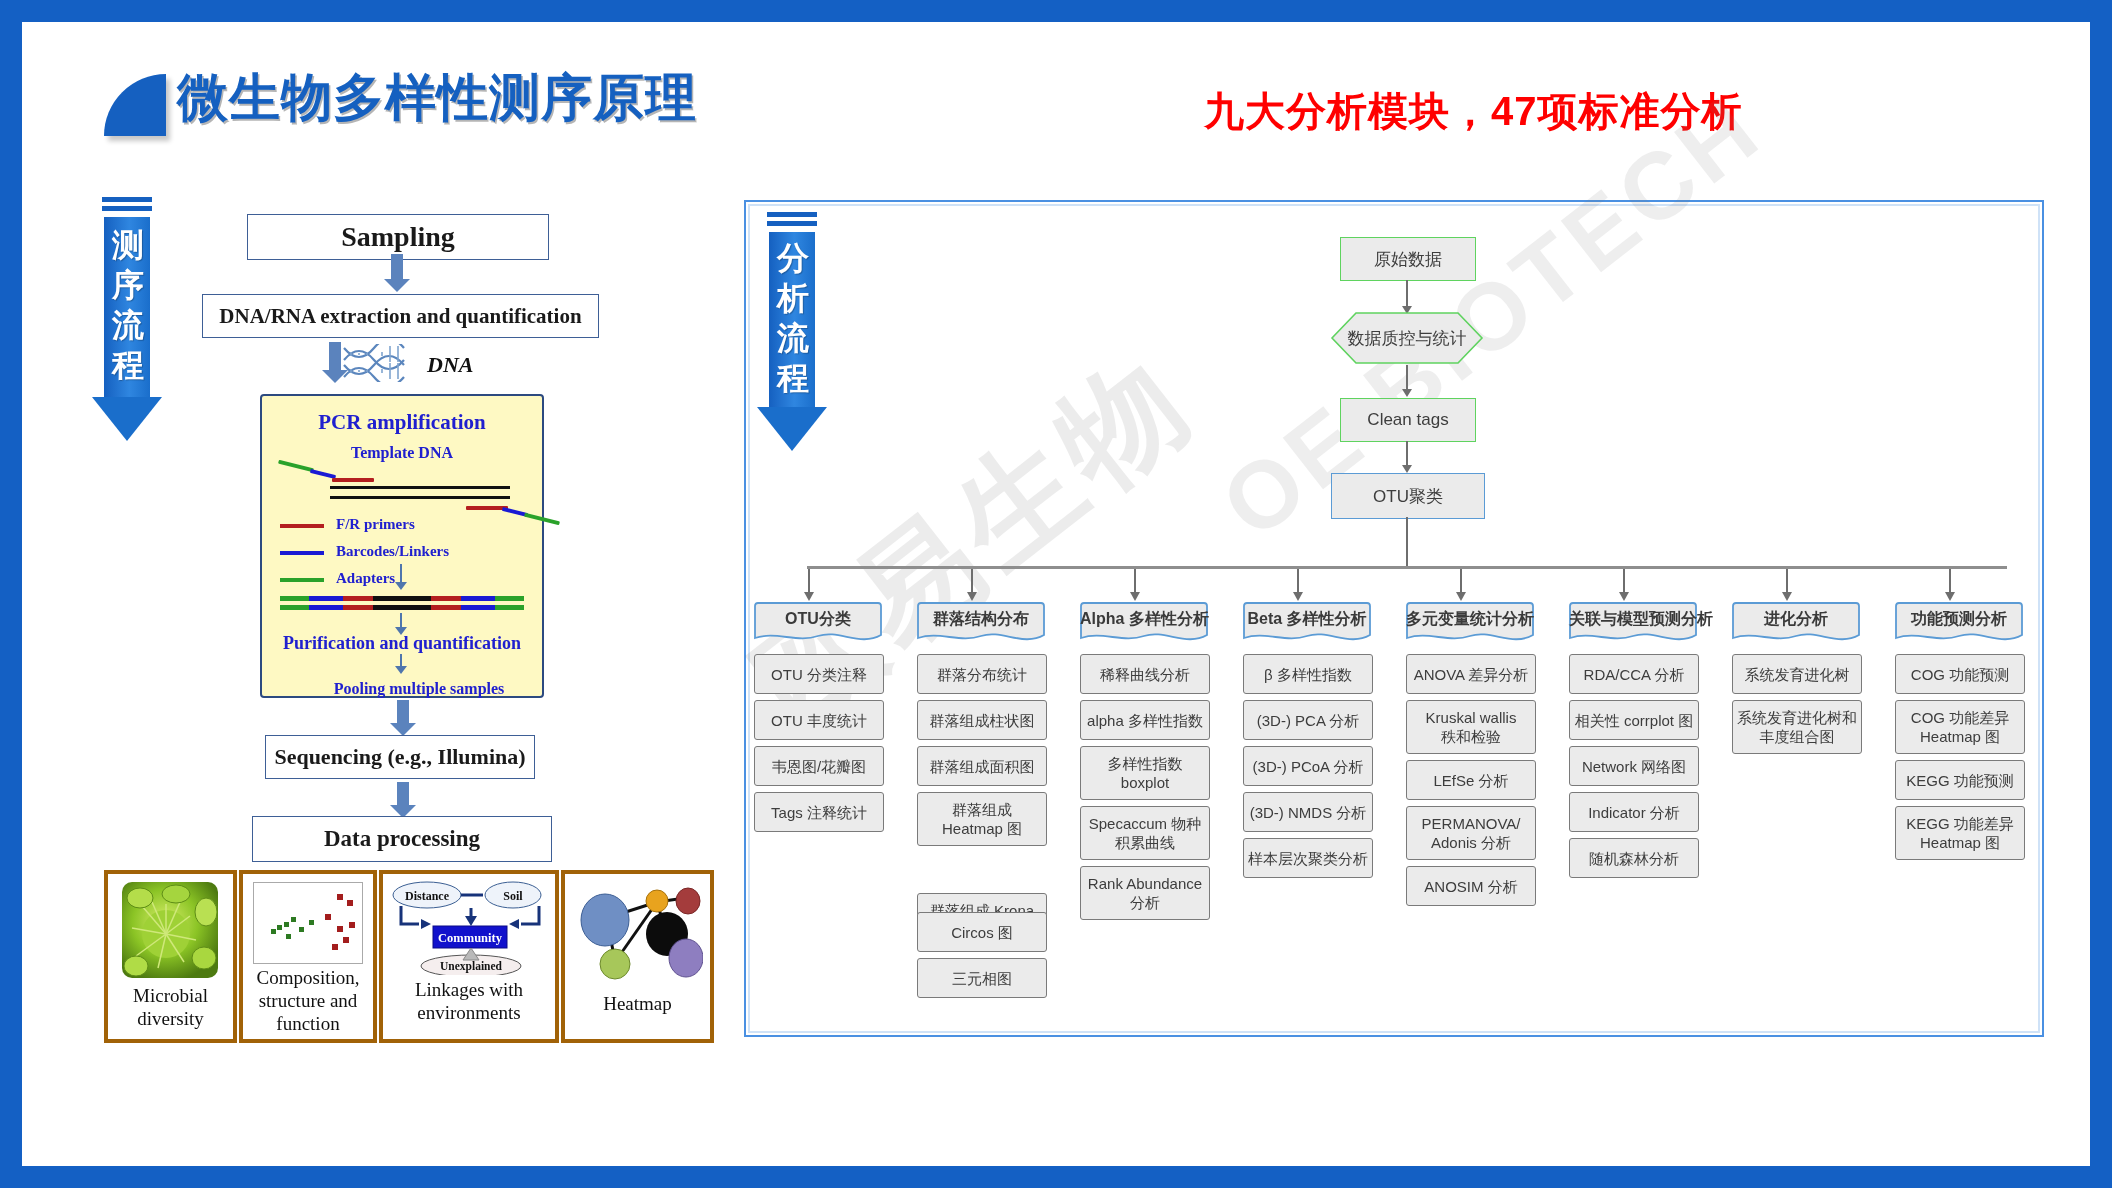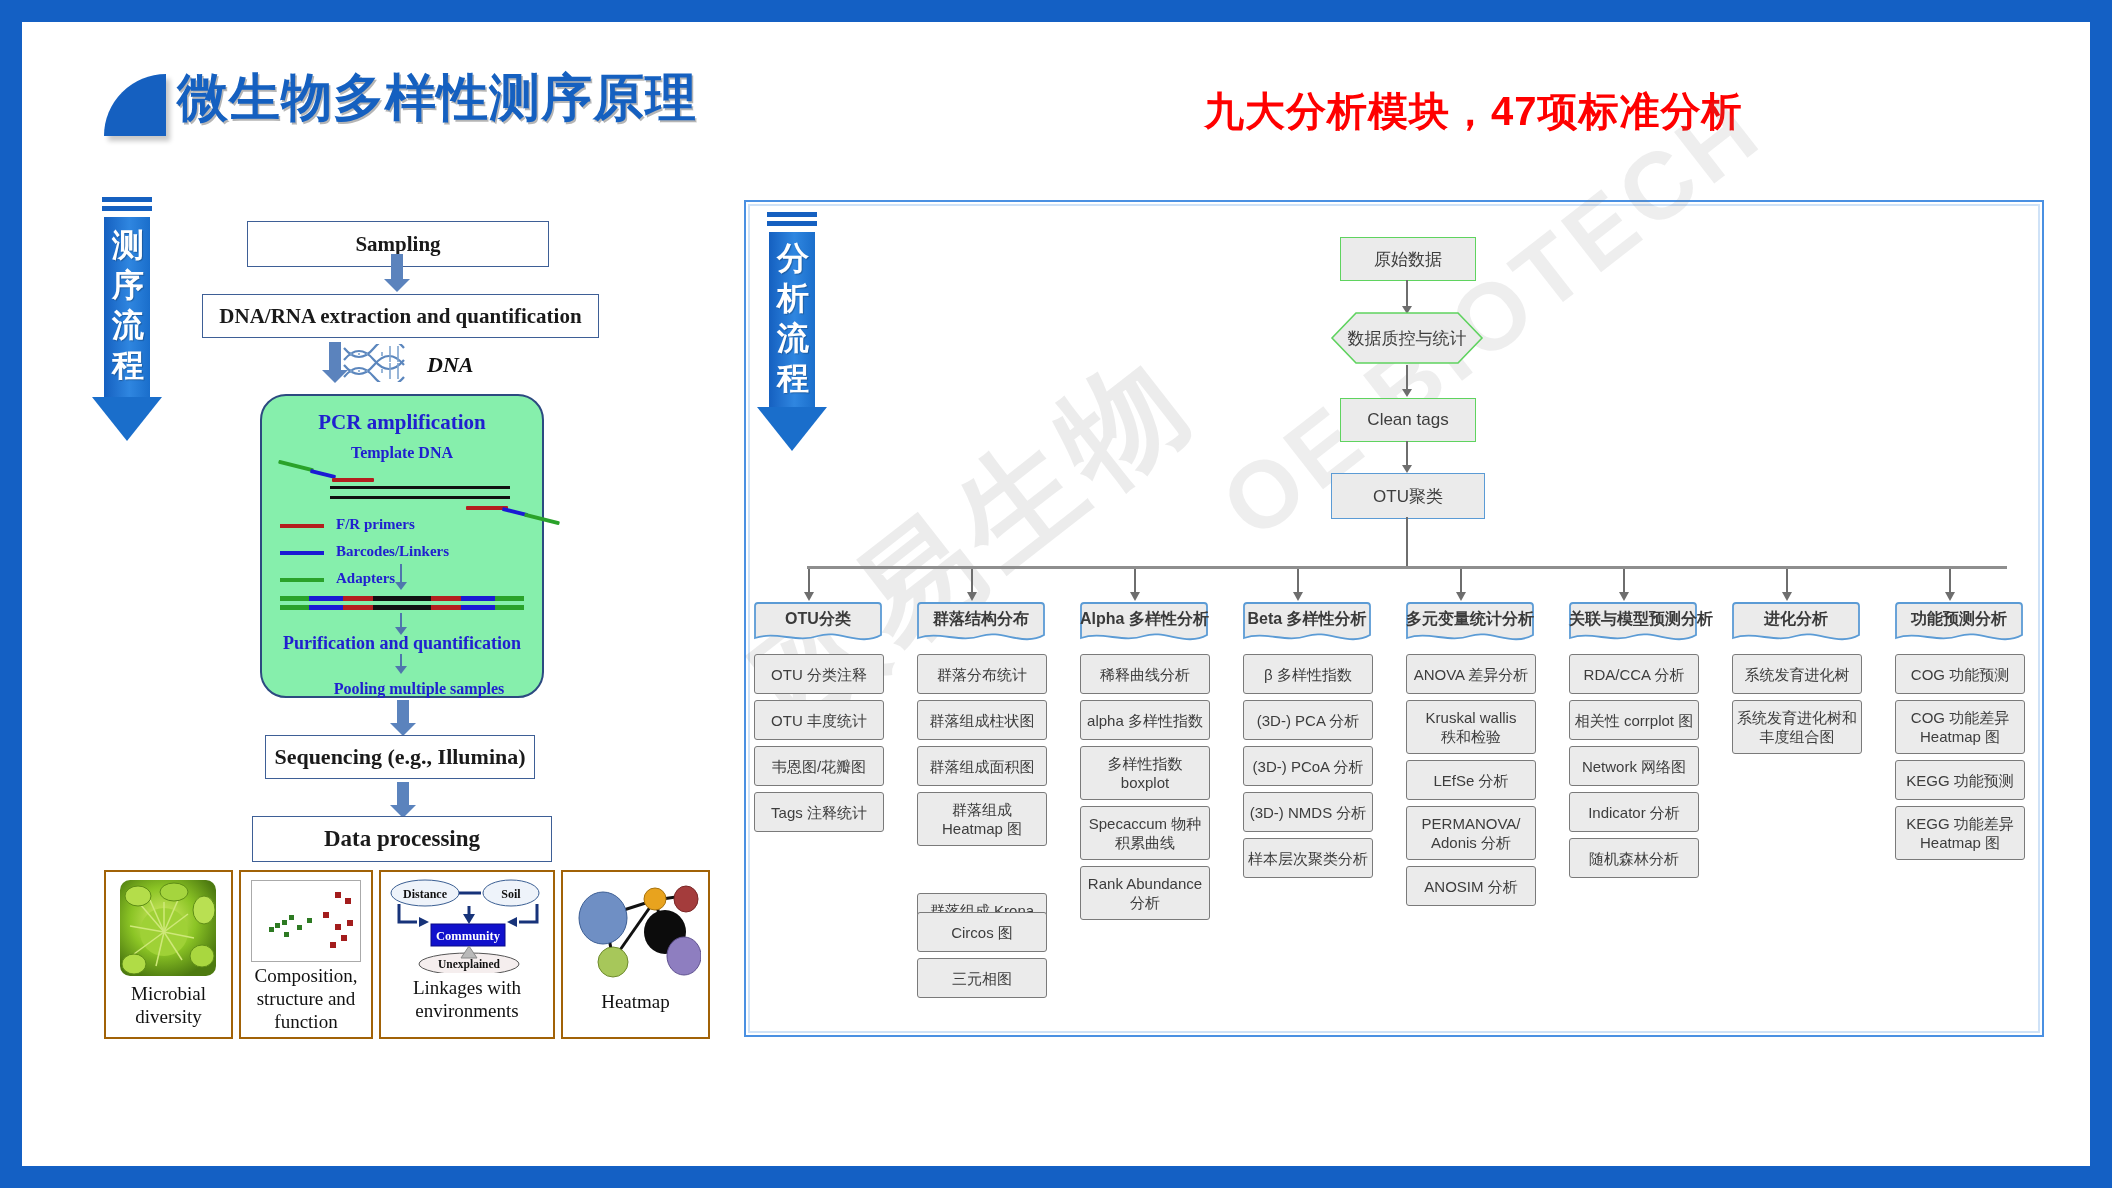--- a/index.html
+++ b/index.html
@@ -68,34 +68,34 @@
   .fatarrow .fh{position:absolute;left:0;width:0;height:0;
     border-left:13px solid transparent;border-right:13px solid transparent;
     border-top:13px solid #5b83bd;}
   .thinarrow{position:absolute;width:12px;}
   .thinarrow .ts{position:absolute;left:5px;top:0;width:2px;background:#4f76ad;}
   .thinarrow .th{position:absolute;left:0;width:0;height:0;
     border-left:6px solid transparent;border-right:6px solid transparent;
     border-top:8px solid #4f76ad;}
 
   .pcrbox{
-    position:absolute;border:2.5px solid #2c4a80;border-radius:26px;background:#86efac;
+    position:absolute;border:2.5px solid #2c4a80;border-radius:4px;background:#fef9c3;
   }
   .pcrtxt{
     position:absolute;width:100%;text-align:center;color:#2020cf;font-weight:bold;
     font-family:"Liberation Serif","DejaVu Serif",serif;
   }
   .seg{position:absolute;height:4px;border-radius:1px;}
   .dbl{position:absolute;height:3px;background:#111;}
   .legline{position:absolute;height:4px;}
   .leglbl{position:absolute;color:#2020cf;font-weight:bold;font-size:15px;
     font-family:"Liberation Serif","DejaVu Serif",serif;}
 
   
-  .panel{position:absolute;border:2px solid #a16207;background:#fff;}
+  .panel{position:absolute;border:4px solid #a16207;background:#fff;}
   .panel .cap{
     position:absolute;left:0;width:100%;text-align:center;
     font-family:"Liberation Serif","DejaVu Serif",serif;
     font-size:19px;color:#111;line-height:23px;
   }
 
   
   .rpanel{
     position:absolute;left:722px;top:178px;width:1296px;height:833px;
     border:2px solid #4a90e2;background:#fff;
@@ -161,21 +161,21 @@
   <div class="hdr-sub">九大分析模块，47项标准分析</div>
 
   <div class="bigarrow" style="left:70px;top:175px;width:70px;height:245px;">
     <div class="cap1"></div>
     <div class="cap2"></div>
     <div class="stem" style="height:180px;"></div>
     <div class="head" style="top:200px;"></div>
     <div class="vtext" style="top:28px;">测序流程</div>
   </div>
 
-  <div class="lbox" style="left:225px;top:199px;width:300px;height:44px;font-size:21px;">
+  <div class="lbox" style="left:225px;top:192px;width:300px;height:44px;font-size:28px;">
     <span>Sampling</span>
   </div>
 
   <div class="fatarrow" style="left:362px;top:232px;height:38px;">
     <div class="fs" style="height:25px;"></div>
     <div class="fh" style="top:25px;"></div>
   </div>
 
   <div class="lbox" style="left:180px;top:272px;width:395px;height:42px;font-size:21px;">
     <span>DNA/RNA extraction and quantification</span>

